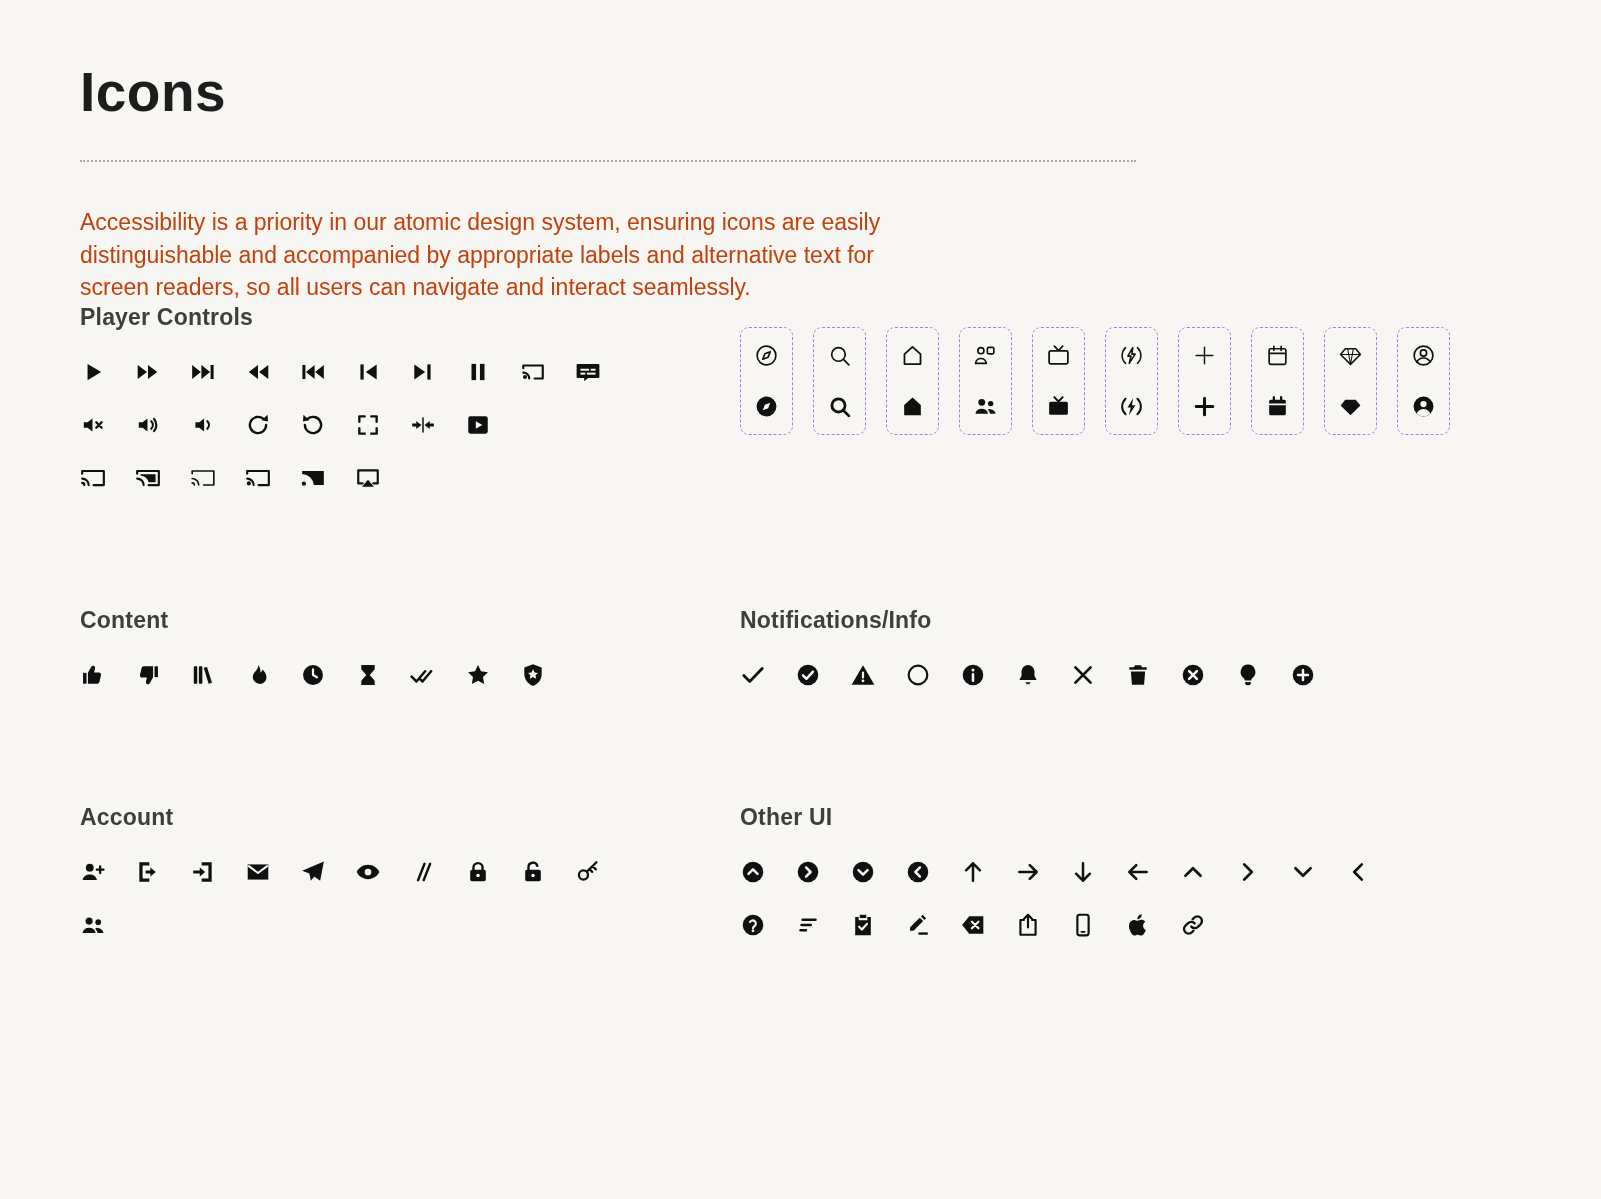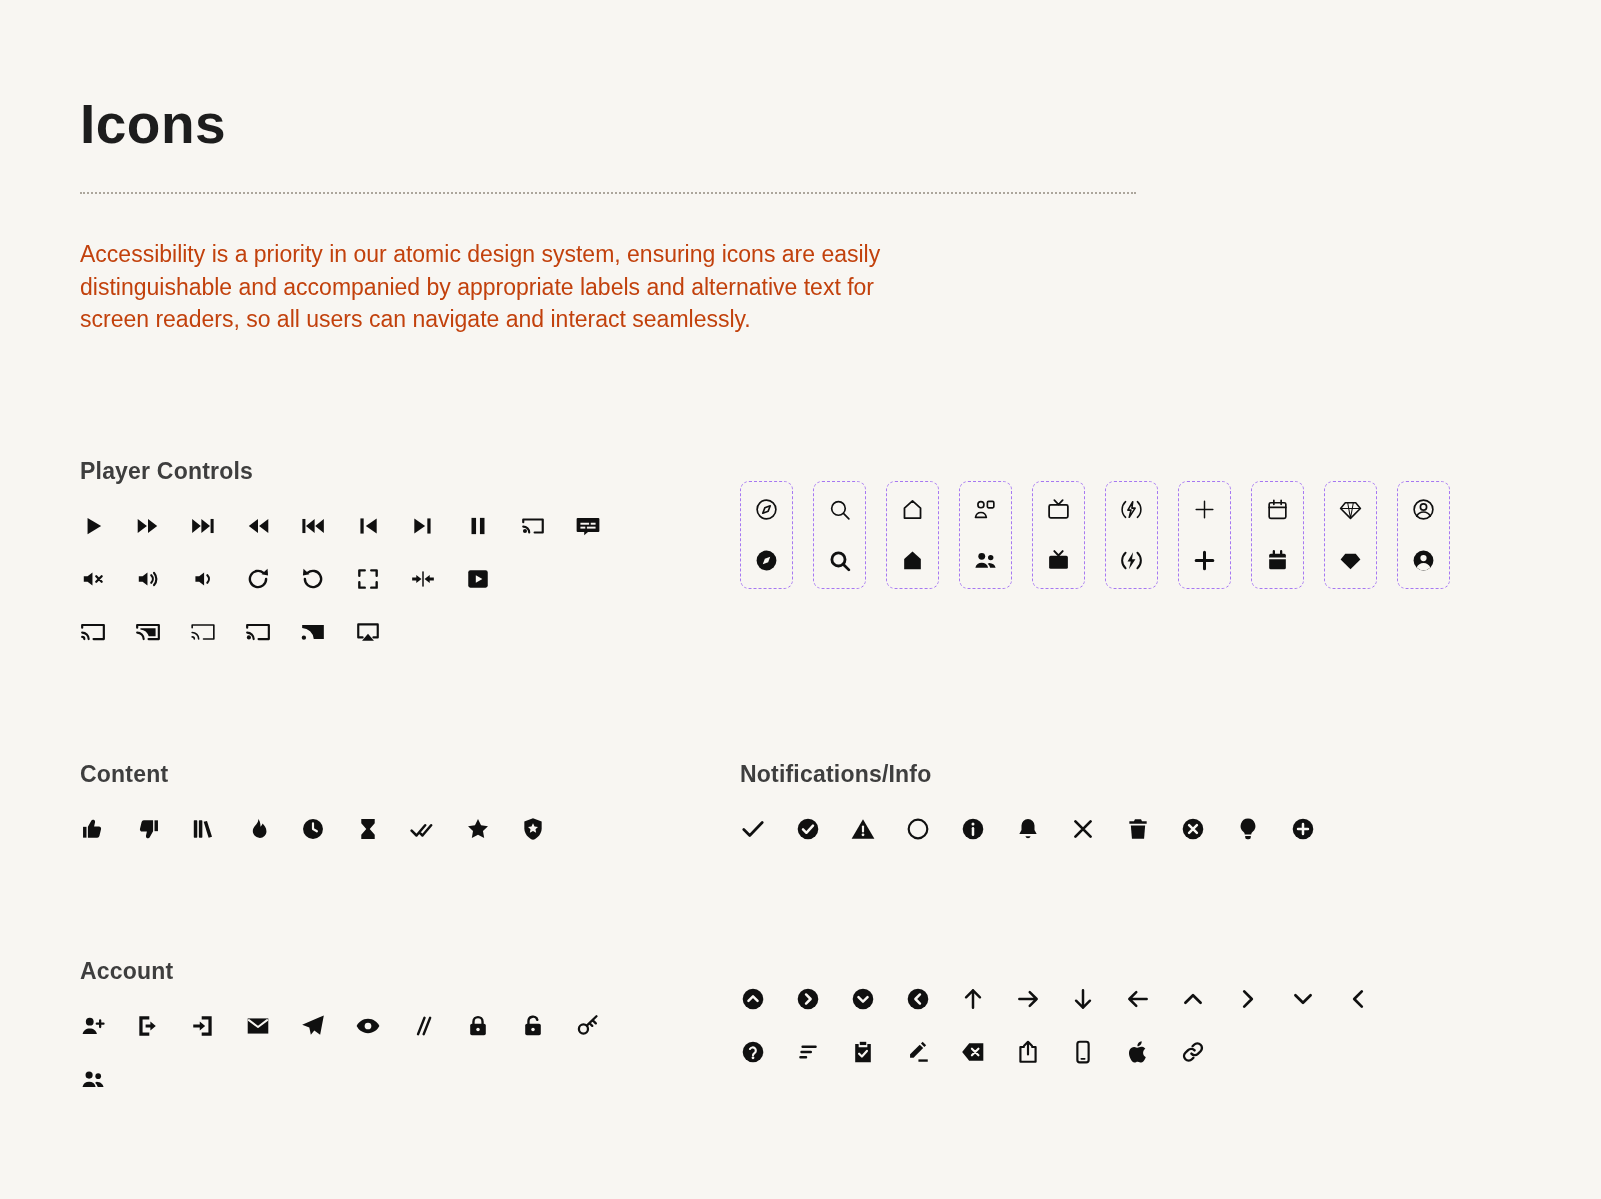--- a/index.html
+++ b/index.html
@@ -3,41 +3,40 @@
 <meta charset="utf-8">
 <style>
   *{box-sizing:border-box;margin:0;padding:0}
   html,body{width:1601px;height:1199px}
   body{
     background:#f8f6f2;
     font-family:"Liberation Sans", sans-serif;
     color:#1c1c1c;
     overflow:hidden;
   }
-  .page{padding:92px 80px 0 80px}
+  .page{padding:60px 80px 0 80px}
   h1.title{
     font-size:55px;
     font-weight:600;
     color:#1d1d1d;
     letter-spacing:.5px;
   }
   .divider{
     margin-top:36px;
     width:1056px;
     border-top:2px dotted #aca69c;
   }
   p.desc{
     margin-top:44px;
     max-width:868px;
     font-size:23px;
     line-height:1.42;
     color:#c2410c;
   }
   .grid{
-    margin-top:122px;
     display:grid;
     grid-template-columns:660px 1fr;
     row-gap:116px;
   }
   section h2{
     font-size:23px;
     font-weight:700;
     color:#3e3e3e;
     letter-spacing:.2px;
   }
@@ -594,20 +593,21 @@
                 <path d="M2.3 19.3c.6-3 3-4.7 6.1-4.7s5.5 1.7 6.1 4.7z"></path>
                 <circle cx="16.8" cy="9.4" r="2.6"></circle>
                 <path d="M15.5 14.5c3 .2 5.6 1.7 6.2 4.8h-5.3a7.8 7.8 0 0 0-2.5-3.9z"></path>
               </svg>
             </span>
           </div>
         </div>
     </section>
 
     <section>
+      <h2>Other UI</h2>
       <div class="icon-rows">
           <div class="icon-row">
             <span class="icon">
               <svg viewBox="0 0 24 24" aria-hidden="true">
                 <circle cx="12" cy="12" r="9.5"></circle>
                 <path fill="none" stroke="#f8f6f2" stroke-width="2.3" d="M7.8 13.8L12 9.6l4.2 4.2"></path>
               </svg>
             </span>
             <span class="icon">
               <svg viewBox="0 0 24 24" aria-hidden="true">

